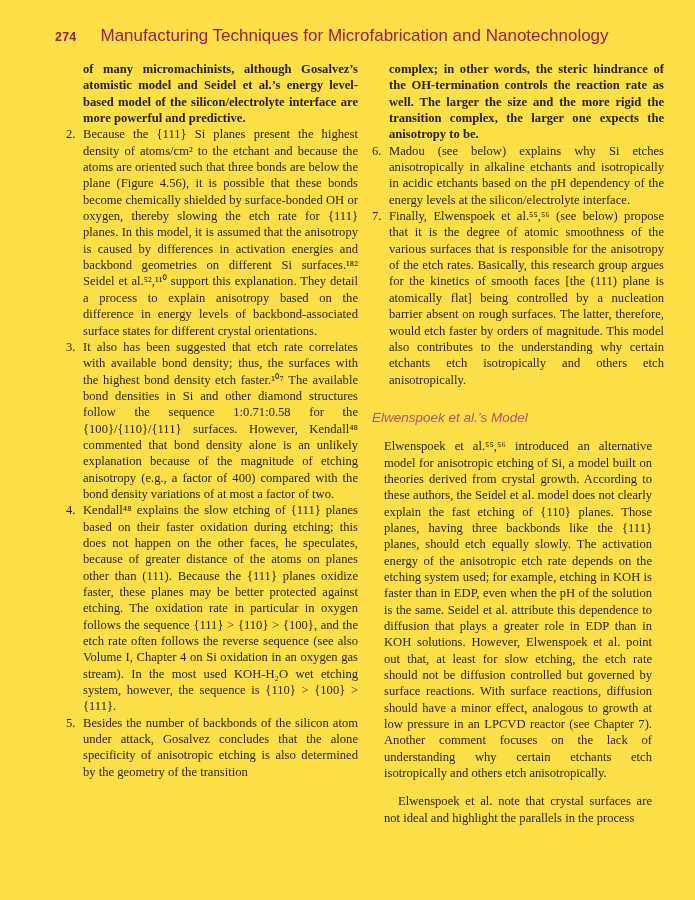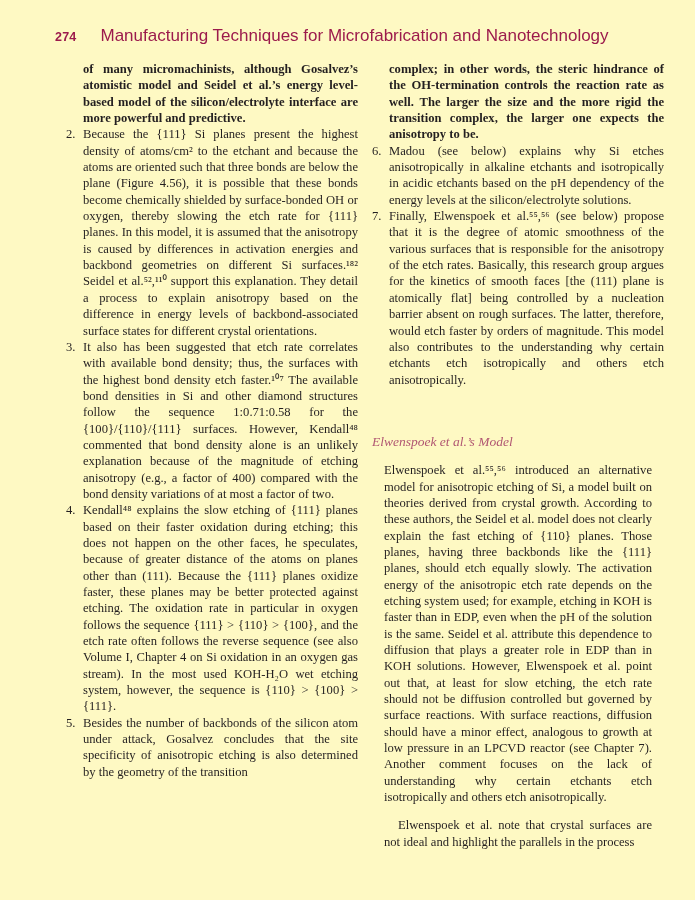--- a/index.html
+++ b/index.html
@@ -1,19 +1,19 @@
 <!DOCTYPE html>
 <html style="--maroon: #9c1b4c; --rose: #b05672; --body: #231f20;"><head>
 <meta charset="utf-8">
 <style>
   html,body { margin:0; padding:0; background:#ffffff; }
   .page {
     position:relative;
     width:695px; height:900px;
-    background:#fef9c3;
+    background:#fde047;
     font-family:"Liberation Serif", serif;
     color:var(--body, #231f20);
     overflow:hidden;
   }
   .page-header {
     position:absolute; top:26px; left:55px; right:30px;
     font-family:"Liberation Sans", sans-serif;
     color:var(--maroon, #9c1b4c);
     display:flex; align-items:baseline;
   }
@@ -26,22 +26,22 @@
   .col {
     width:292px;
     font-size:12.6px;
     line-height:16.35px;
     text-align:justify;
   }
   .cont { margin:0 0 0 17px;font-weight:bold; }
   .item { position:relative; padding-left:17px; margin:0; }
   .num { position:absolute; left:0; top:0; }
   .section-heading {
-    margin:46px 0 9px 0;
-    font-family:Liberation Serif, serif;
+    margin:22px 0 9px 0;
+    font-family:Liberation Sans, sans-serif;
     font-style:italic;
     font-weight:400;
     font-size:13.5px;
     color:var(--rose, #b05672);
     text-align:left;
   }
   .para { margin:12px; }
   .para.indent { text-indent:14px; }
 </style>
 </head>
@@ -65,29 +65,29 @@
       <div class="item">
         <span class="num">3.</span>
         <span>It also has been suggested that etch rate correlates with available bond density; thus, the surfaces with the highest bond density etch faster.¹⁰⁷ The available bond densities in Si and other diamond structures follow the sequence 1:0.71:0.58 for the {100}/{110}/{111} surfaces. However, Kendall⁴⁸ commented that bond density alone is an unlikely explanation because of the magnitude of etching anisotropy (e.g., a factor of 400) compared with the bond density variations of at most a factor of two.</span>
       </div>
       <div class="item">
         <span class="num">4.</span>
         <span>Kendall⁴⁸ explains the slow etching of {111} planes based on their faster oxidation during etching; this does not happen on the other faces, he speculates, because of greater distance of the atoms on planes other than (111). Because the {111} planes oxidize faster, these planes may be better protected against etching. The oxidation rate in particular in oxygen follows the sequence {111} &gt; {110} &gt; {100}, and the etch rate often follows the reverse sequence (see also Volume I, Chapter 4 on Si oxidation in an oxygen gas stream). In the most used KOH-H₂O wet etching system, however, the sequence is {110} &gt; {100} &gt; {111}.</span>
       </div>
       <div class="item">
         <span class="num">5.</span>
-        <span>Besides the number of backbonds of the silicon atom under attack, Gosalvez concludes that the site specificity of anisotropic etching is also determined by the geometry of the transition</span>
+        <span>Besides the number of backbonds of the silicon atom under attack, Gosalvez concludes that the alone specificity of anisotropic etching is also determined by the geometry of the transition</span>
       </div>
     </section>
 
     <section class="col">
       <p class="cont">complex; in other words, the steric hindrance of the OH-termination controls the reaction rate as well. The larger the size and the more rigid the transition complex, the larger one expects the anisotropy to be.</p>
       <div class="item">
         <span class="num">6.</span>
-        <span>Madou (see below) explains why Si etches anisotropically in alkaline etchants and isotropically in acidic etchants based on the pH dependency of the energy levels at the silicon/electrolyte solutions.</span>
+        <span>Madou (see below) explains why Si etches anisotropically in alkaline etchants and isotropically in acidic etchants based on the pH dependency of the energy levels at the silicon/electrolyte interface.</span>
       </div>
       <div class="item">
         <span class="num">7.</span>
         <span>Finally, Elwenspoek et al.⁵⁵,⁵⁶ (see below) propose that it is the degree of atomic smoothness of the various surfaces that is responsible for the anisotropy of the etch rates. Basically, this research group argues for the kinetics of smooth faces [the (111) plane is atomically flat] being controlled by a nucleation barrier absent on rough surfaces. The latter, therefore, would etch faster by orders of magnitude. This model also contributes to the understanding why certain etchants etch isotropically and others etch anisotropically.</span>
       </div>
       <h2 class="section-heading">Elwenspoek et al.’s Model</h2>
       <p class="para">Elwenspoek et al.⁵⁵,⁵⁶ introduced an alternative model for anisotropic etching of Si, a model built on theories derived from crystal growth. According to these authors, the Seidel et al. model does not clearly explain the fast etching of {110} planes. Those planes, having three backbonds like the {111} planes, should etch equally slowly. The activation energy of the anisotropic etch rate depends on the etching system used; for example, etching in KOH is faster than in EDP, even when the pH of the solution is the same. Seidel et al. attribute this dependence to diffusion that plays a greater role in EDP than in KOH solutions. However, Elwenspoek et al. point out that, at least for slow etching, the etch rate should not be diffusion controlled but governed by surface reactions. With surface reactions, diffusion should have a minor effect, analogous to growth at low pressure in an LPCVD reactor (see Chapter 7). Another comment focuses on the lack of understanding why certain etchants etch isotropically and others etch anisotropically.</p>
       <p class="para indent">Elwenspoek et al. note that crystal surfaces are not ideal and highlight the parallels in the process</p>
     </section>
 

